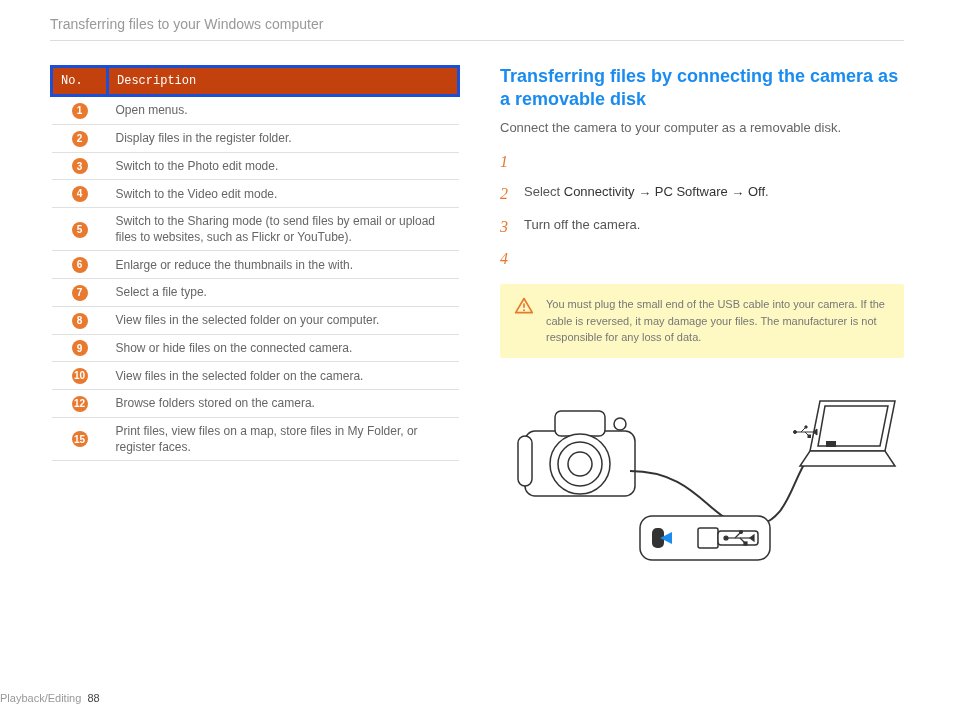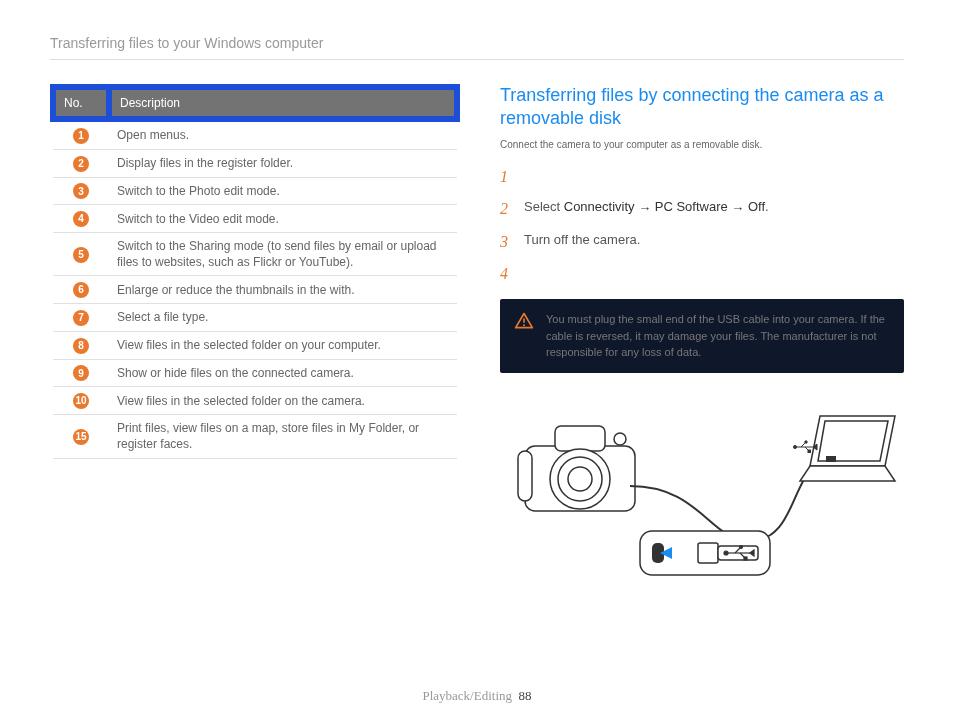--- a/index.html
+++ b/index.html
@@ -5,21 +5,21 @@
   * { box-sizing: border-box; margin: 0; padding: 0; }
   body {
     width: 954px;
     height: 720px;
     background: #fff;
     font-family: Arial, Helvetica, sans-serif;
     color: #555;
     position: relative;
   }
   .page {
-    padding: 35px 50px 20px 50px;
+    padding: 16px 50px 20px 50px;
   }
   .header {
     font-size: 14px;
     color: #999;
     margin-bottom: 8px;
     font-weight: 300;
   }
   .divider {
     border-top: 1px solid #ddd;
     margin-bottom: 24px;
@@ -30,26 +30,27 @@
   }
   .left-col { width: 410px; }
   .right-col { flex: 1; }
 
   table {
     width: 100%;
     border-collapse: collapse;
     font-size: 12px;
   }
   thead th {
-    background: #737373;
+    background: #c2410c;
     color: #fff;
     font-weight: 400;
     text-align: left;
     padding: 6px 8px;
-    border: 6px solid #1d4ed8;
+    border: 3px solid #1d4ed8;
+    font-family: Liberation Mono, monospace;
   }
   thead th:first-child { width: 56px; }
   tbody td {
     padding: 5px 8px;
     border-bottom: 1px solid #e0e0e0;
     vertical-align: middle;
     color: #666;
     line-height: 1.35;
   }
   tbody td:first-child {
@@ -65,26 +66,26 @@
     border-radius: 50%;
     background: #e8792e;
     color: #fff;
     font-size: 10px;
     font-weight: 700;
   }
 
   .section-title {
     color: #1a8cf0;
     font-size: 18px;
-    font-weight: 400;
+    font-weight: 700;
     line-height: 1.3;
     margin-bottom: 8px;
   }
   .lead {
-    font-size: 10px;
+    font-size: 13px;
     color: #666;
     margin-bottom: 16px;
   }
   .steps { }
   .step {
     display: flex;
     align-items: flex-start;
     gap: 10px;
     font-size: 13px;
     color: #555;
@@ -110,21 +111,21 @@
     background: #333;
     vertical-align: middle;
     position: relative;
   }
   .gear-icon svg { display:block; }
 
   .warning-box {
     display: flex;
     align-items: flex-start;
     gap: 12px;
-    background: #0f172a;
+    background: #fef9c3;
     padding: 12px 14px;
     border-radius: 2px;
     margin: 14px 0 18px 0;
   }
   .warn-tri {
     flex-shrink: 0;
   }
   .warn-text {
     font-size: 11px;
     color: #777;
@@ -135,24 +136,22 @@
     position: relative;
     height: 190px;
   }
   .illustration svg { display:block; }
 
   .footer {
     position: absolute;
     bottom: 16px;
     left: 0;
     width: 100%;
-    text-align: center;
-    font-size: 13px;
+    font-size: 11px;
     color: #999;
-    font-family: Liberation Serif, serif;
   }
   .footer .pg { color: #444; font-weight: 500; }
 </style>
 </head>
 <body>
 
 <div class="page">
   <div class="header">Transferring files to your Windows computer</div>
   <div class="divider"></div>
 
@@ -198,20 +197,24 @@
               <td><span class="num-circle">8</span></td>
               <td>View files in the selected folder on your computer.</td>
             </tr>
           <tr>
               <td><span class="num-circle">9</span></td>
               <td>Show or hide files on the connected camera.</td>
             </tr>
           <tr>
               <td><span class="num-circle">10</span></td>
               <td>View files in the selected folder on the camera.</td>
+            </tr>
+          <tr>
+              <td><span class="num-circle">12</span></td>
+              <td>Browse folders stored on the camera.</td>
             </tr>
           <tr>
               <td><span class="num-circle">15</span></td>
               <td>Print files, view files on a map, store files in My Folder, or register faces.</td>
             </tr>
         </tbody>
       </table>
     </div>
 
     <div class="right-col">

